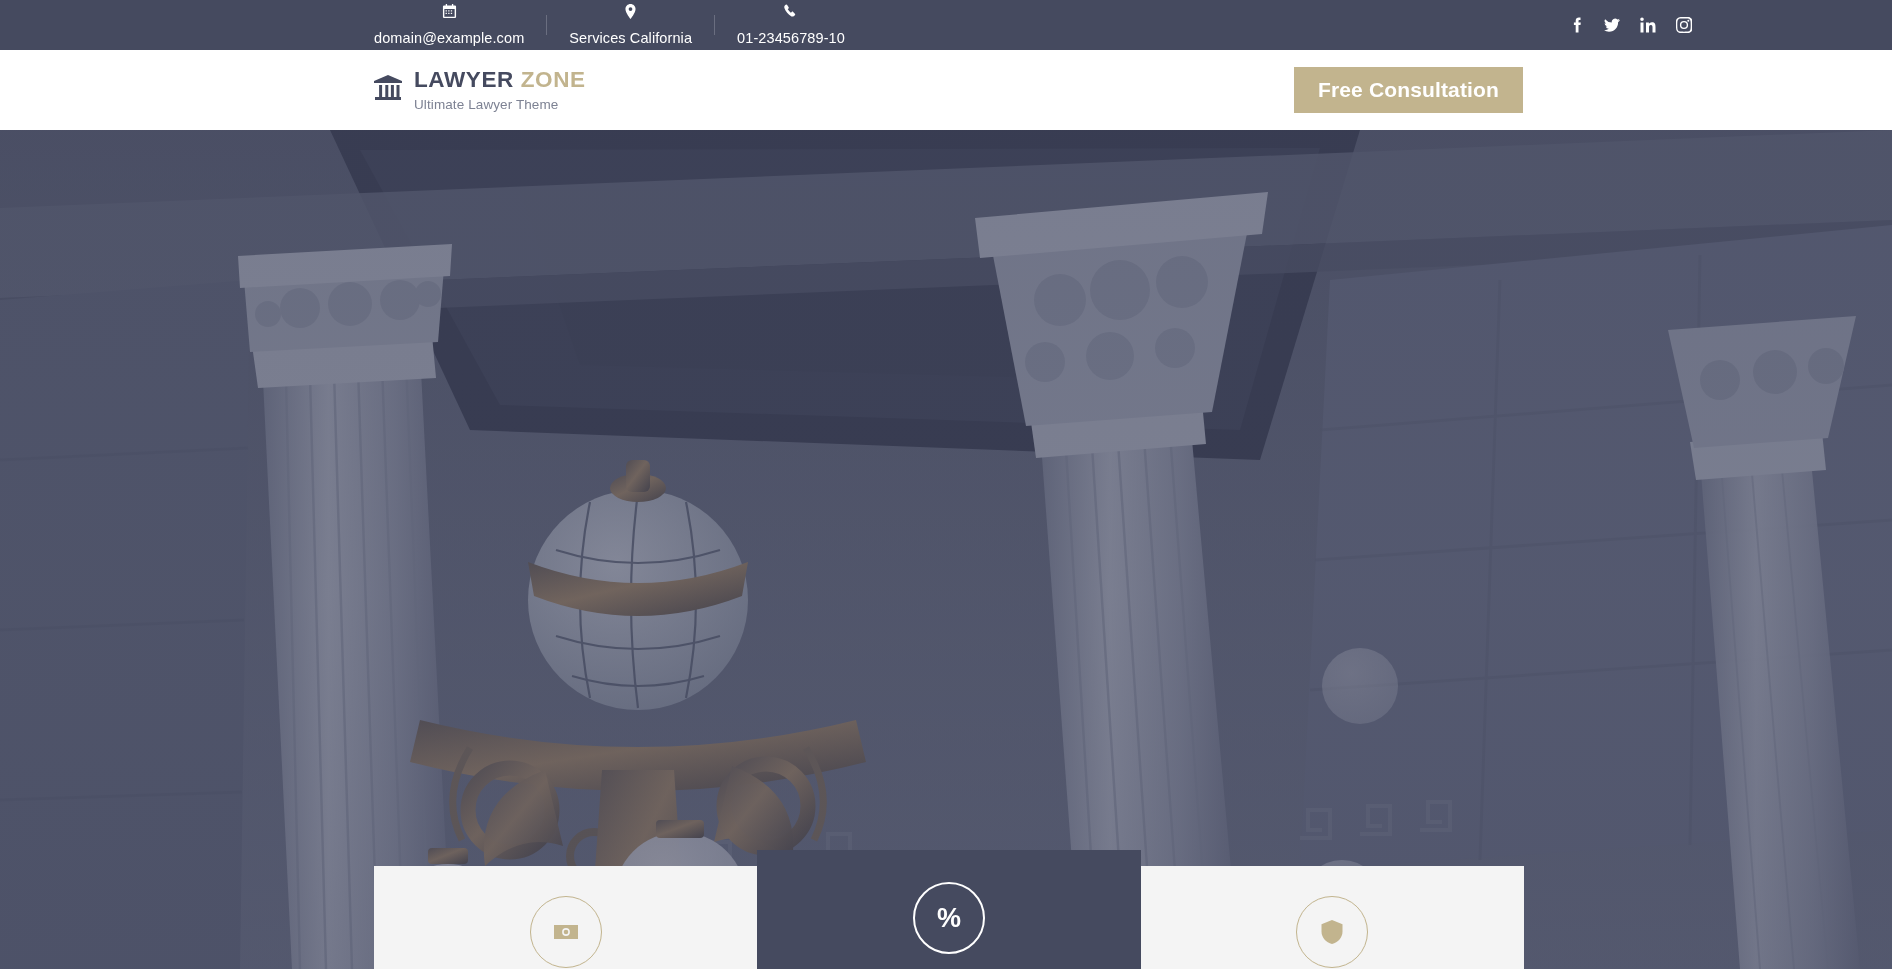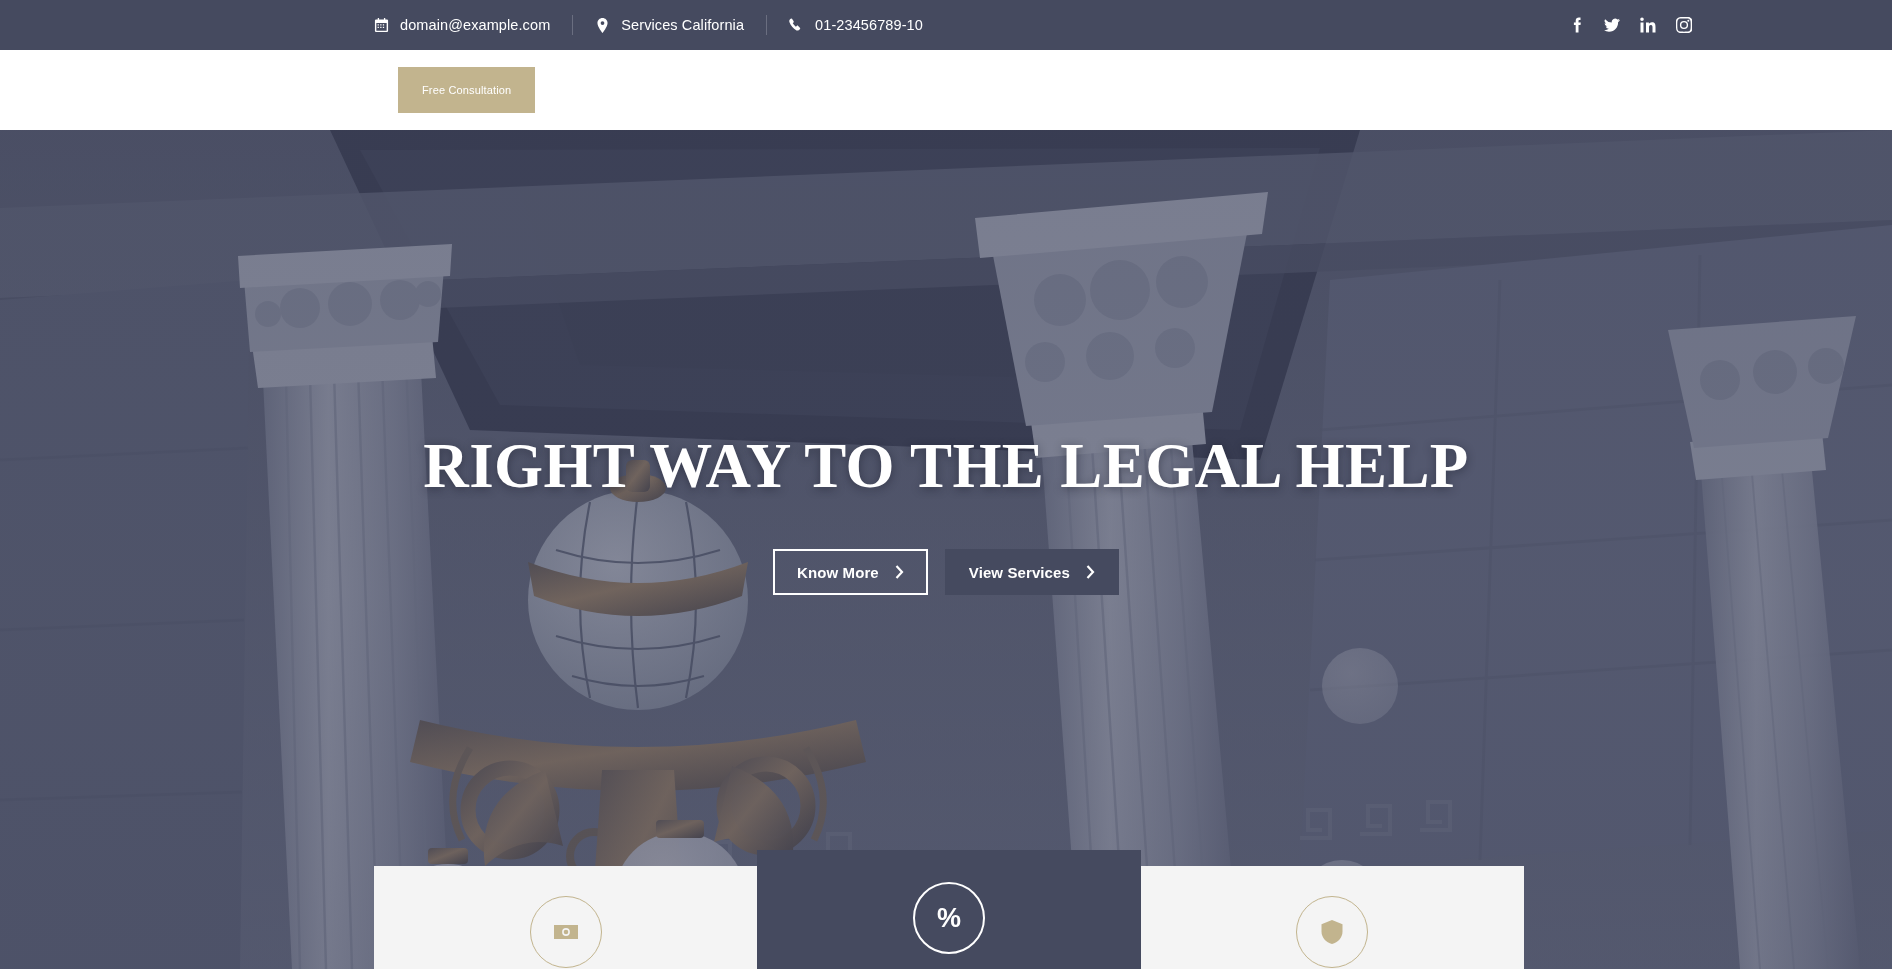--- a/index.html
+++ b/index.html
@@ -9,21 +9,21 @@
     background:#ffffff;
   }
 
   
   .topbar{
     height:50px; background:#454A5F; color:#ffffff;
     display:flex; align-items:center; justify-content:space-between;
     padding:0 150px 0 0;
   }
   .topbar-left{ display:flex; align-items:center; margin-left:374px; }
-  .tb-item{ display:flex; align-items:center; gap:11px; font-size:14.5px; letter-spacing:.1px; color:#fff; }
+  .tb-item{ display:flex; align-items:center; gap:11px; font-size:14.5px; letter-spacing:.1px; color:#fff;flex-direction:column; }
   .tb-sep{ width:1px; height:20px; background:#6a6e80; margin:0 22px; }
   .tb-ico{ width:15px; height:15px; display:inline-flex; align-items:center; justify-content:center; fill:#fff; }
   .tb-ico svg{ width:100%; height:100%; display:block; }
   .social{ display:flex; align-items:center; gap:20px; margin-right:50px; }
   .soc{ width:16px; height:16px; fill:#fff; display:block; cursor:pointer; }
   .soc svg{ width:100%; height:100%; display:block; }
 
   
   .header{
     height:80px; background:#ffffff; display:flex; align-items:center;
@@ -39,21 +39,21 @@
   .brand-sub{ font-size:13.5px; color:#7d8293; margin-top:6px; letter-spacing:.1px; }
 
   .nav{ display:flex; align-items:center; gap:0; margin-left:auto; }
   .nav a{
     font-size:14px; font-weight:600; letter-spacing:.85px;
     color:#5a5f73; text-decoration:none; padding:0 17px; cursor:pointer;
     white-space:nowrap;
   }
   .nav a.active{ color:#454A5F; }
   .cta{
-    background:#C2B48E; color:#ffffff; font-size:11px; font-weight:normal;
+    background:#C2B48E; color:#ffffff; font-size:21px; font-weight:bold;
     height:46px; display:flex; align-items:center; justify-content:center;
     padding:0 24px; margin-left:24px; margin-right:369px; cursor:pointer;
     white-space:nowrap; letter-spacing:.15px;
   }
 
   
   .hero{ position:relative; height:839px; overflow:hidden; background:#5b6072; }
   .hero-bg{ position:absolute; inset:0; }
   .hero-overlay{
     position:absolute; inset:0;
@@ -157,20 +157,33 @@
           <path d="M8 1.4c2.1 0 2.4 0 3.2.1.8 0 1.2.2 1.5.3.4.1.7.3 1 .6.3.3.5.6.6 1 .1.3.3.7.3 1.5 0 .8.1 1.1.1 3.1s0 2.4-.1 3.2c0 .8-.2 1.2-.3 1.5-.1.4-.3.7-.6 1-.3.3-.6.5-1 .6-.3.1-.7.3-1.5.3-.8 0-1.1.1-3.2.1s-2.4 0-3.2-.1c-.8 0-1.2-.2-1.5-.3-.4-.1-.7-.3-1-.6a2.6 2.6 0 0 1-.6-1c-.1-.3-.3-.7-.3-1.5 0-.8-.1-1.1-.1-3.2s0-2.3.1-3.1c0-.8.2-1.2.3-1.5.1-.4.3-.7.6-1 .3-.3.6-.5 1-.6.3-.1.7-.3 1.5-.3.8 0 1.1-.1 3.2-.1M8 0C5.8 0 5.6 0 4.7.1c-.9 0-1.5.2-2 .4-.6.2-1 .5-1.5 1S.5 2.1.3 2.7c-.2.5-.4 1.1-.4 2C0 5.6 0 5.8 0 8s0 2.4.1 3.3c0 .9.2 1.5.4 2 .2.6.5 1 1 1.5s.9.8 1.5 1c.5.2 1.1.4 2 .4.9.1 1.1.1 3.3.1s2.4 0 3.3-.1c.9 0 1.5-.2 2-.4.6-.2 1-.5 1.5-1s.8-.9 1-1.5c.2-.5.4-1.1.4-2 .1-.9.1-1.1.1-3.3s0-2.4-.1-3.3c0-.9-.2-1.5-.4-2-.2-.6-.5-1-1-1.5s-.9-.8-1.5-1c-.5-.2-1.1-.4-2-.4C10.4 0 10.2 0 8 0z"></path>
           <path d="M8 3.9a4.1 4.1 0 1 0 0 8.2 4.1 4.1 0 0 0 0-8.2zm0 6.8a2.7 2.7 0 1 1 0-5.4 2.7 2.7 0 0 1 0 5.4z"></path>
           <circle cx="12.3" cy="3.7" r="1"></circle>
         </svg>
     </span>
   </div>
 </div>
 
 <div class="header">
 
+  <div class="brand">
+    <span class="brand-ico">
+      <svg viewBox="0 0 28 30">
+          <path d="M14 0 0 6v2h28V6L14 0zM2.5 10v12H1v3h26v-3h-1.5V10h-3v12h-2.6V10h-3v12h-2.6V10h-3v12H8.1V10h-3v12H2.5V10z"></path>
+        </svg>
+    </span>
+    <span class="brand-txt">
+      <span class="brand-top">
+        <span class="w1">LAWYER</span><span>&nbsp;</span><span class="w2">ZONE</span>
+      </span>
+      <span class="brand-sub">Ultimate Lawyer Theme</span>
+    </span>
+  </div>
 
 
   <div class="cta">Free Consultation</div>
 </div>
 
 <div class="hero">
 
   <div class="hero-bg">
     <svg width="1892" height="839" viewBox="0 0 1892 839" preserveAspectRatio="xMidYMid slice">
       <defs>
@@ -327,37 +340,20 @@
         <g fill="url(#bronze)">
           <rect x="656" y="690" width="48" height="18" rx="4"></rect>
           <rect x="428" y="718" width="40" height="16" rx="4"></rect>
         </g>
       </g>
     </svg>
   </div>
 
   <div class="hero-overlay"></div>
 
-  <div class="hero-inner">
-    <div class="hero-title">RIGHT WAY TO THE LEGAL HELP</div>
-    <div class="hero-btns">
-      <div class="hbtn outline">
-        <span>Know More</span>
-        <svg class="chev" viewBox="0 0 9 14">
-            <path d="M1.5 1 L7 7 L1.5 13"></path>
-          </svg>
-      </div>
-      <div class="hbtn solid">
-        <span>View Services</span>
-        <svg class="chev" viewBox="0 0 9 14">
-            <path d="M1.5 1 L7 7 L1.5 13"></path>
-          </svg>
-      </div>
-    </div>
-  </div>
 
   <div class="cards">
 
     <div class="card light">
       <div class="circle tan">
         <span class="cico tan">
           <svg viewBox="0 0 26 26">
               <path d="M1 6h24v14H1V6zm2.6 2.6A2.6 2.6 0 0 1 1 11.2V8.6h2.6zM25 11.2a2.6 2.6 0 0 1-2.6-2.6H25v2.6zM13 9.1a3.9 3.9 0 1 0 0 7.8 3.9 3.9 0 0 0 0-7.8zm0 1.6a2.3 2.3 0 1 1 0 4.6 2.3 2.3 0 0 1 0-4.6zM1 14.8a2.6 2.6 0 0 1 2.6 2.6H1v-2.6zm24 0v2.6h-2.6a2.6 2.6 0 0 1 2.6-2.6z"></path>
             </svg>
         </span>

